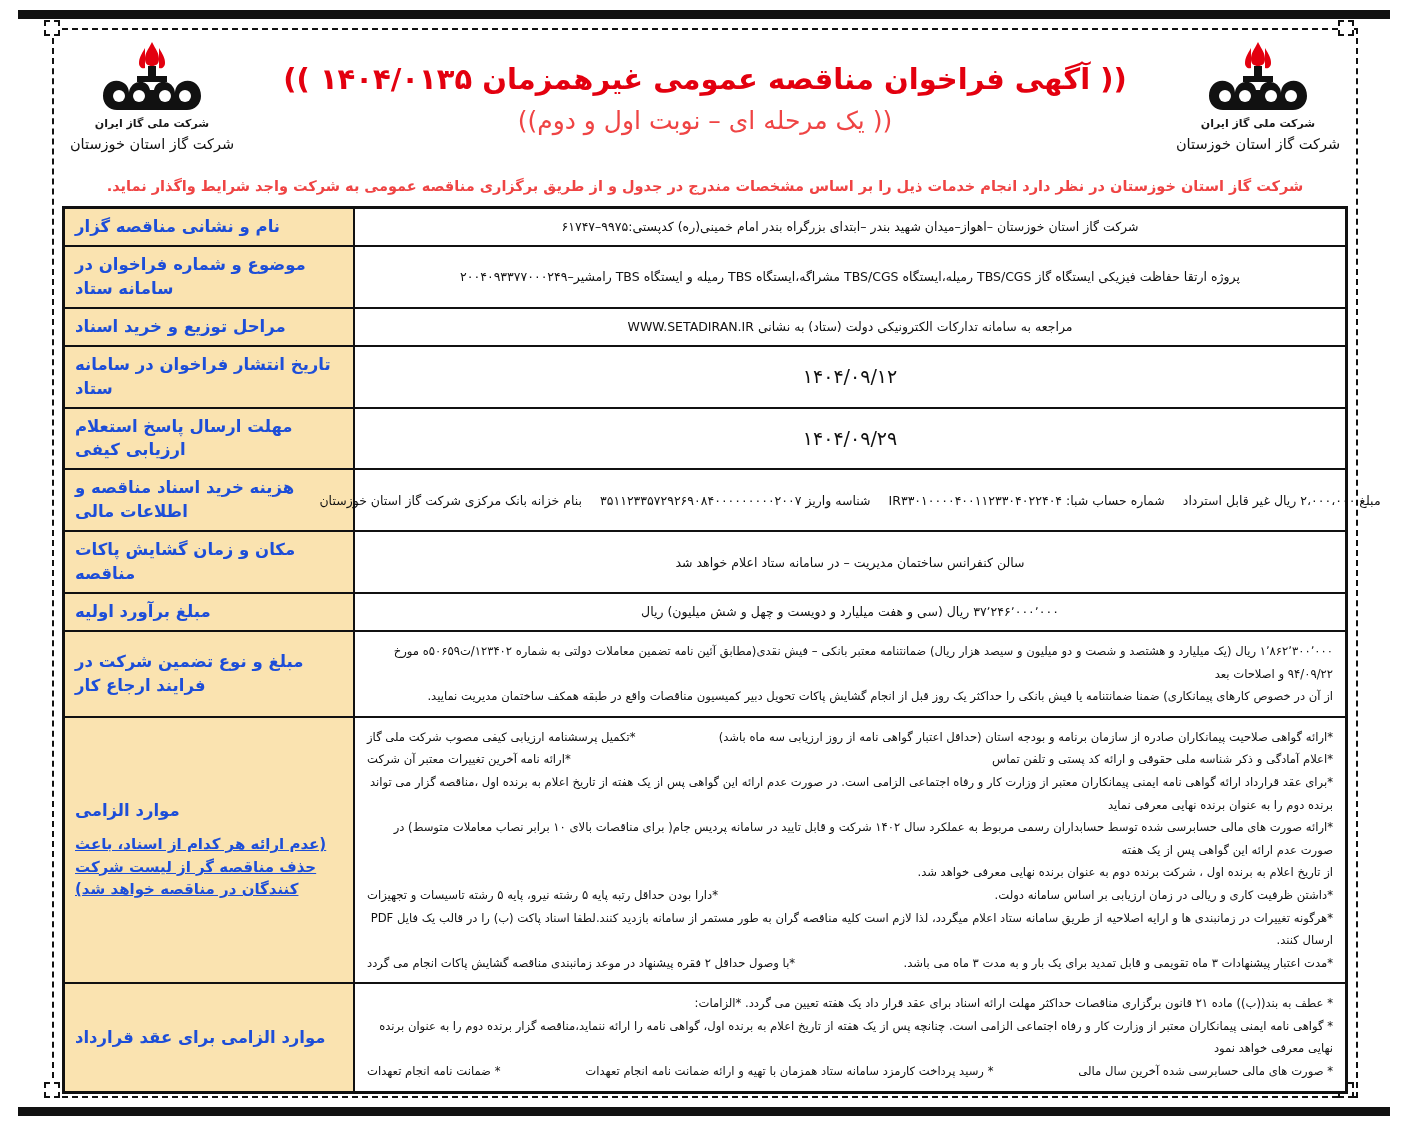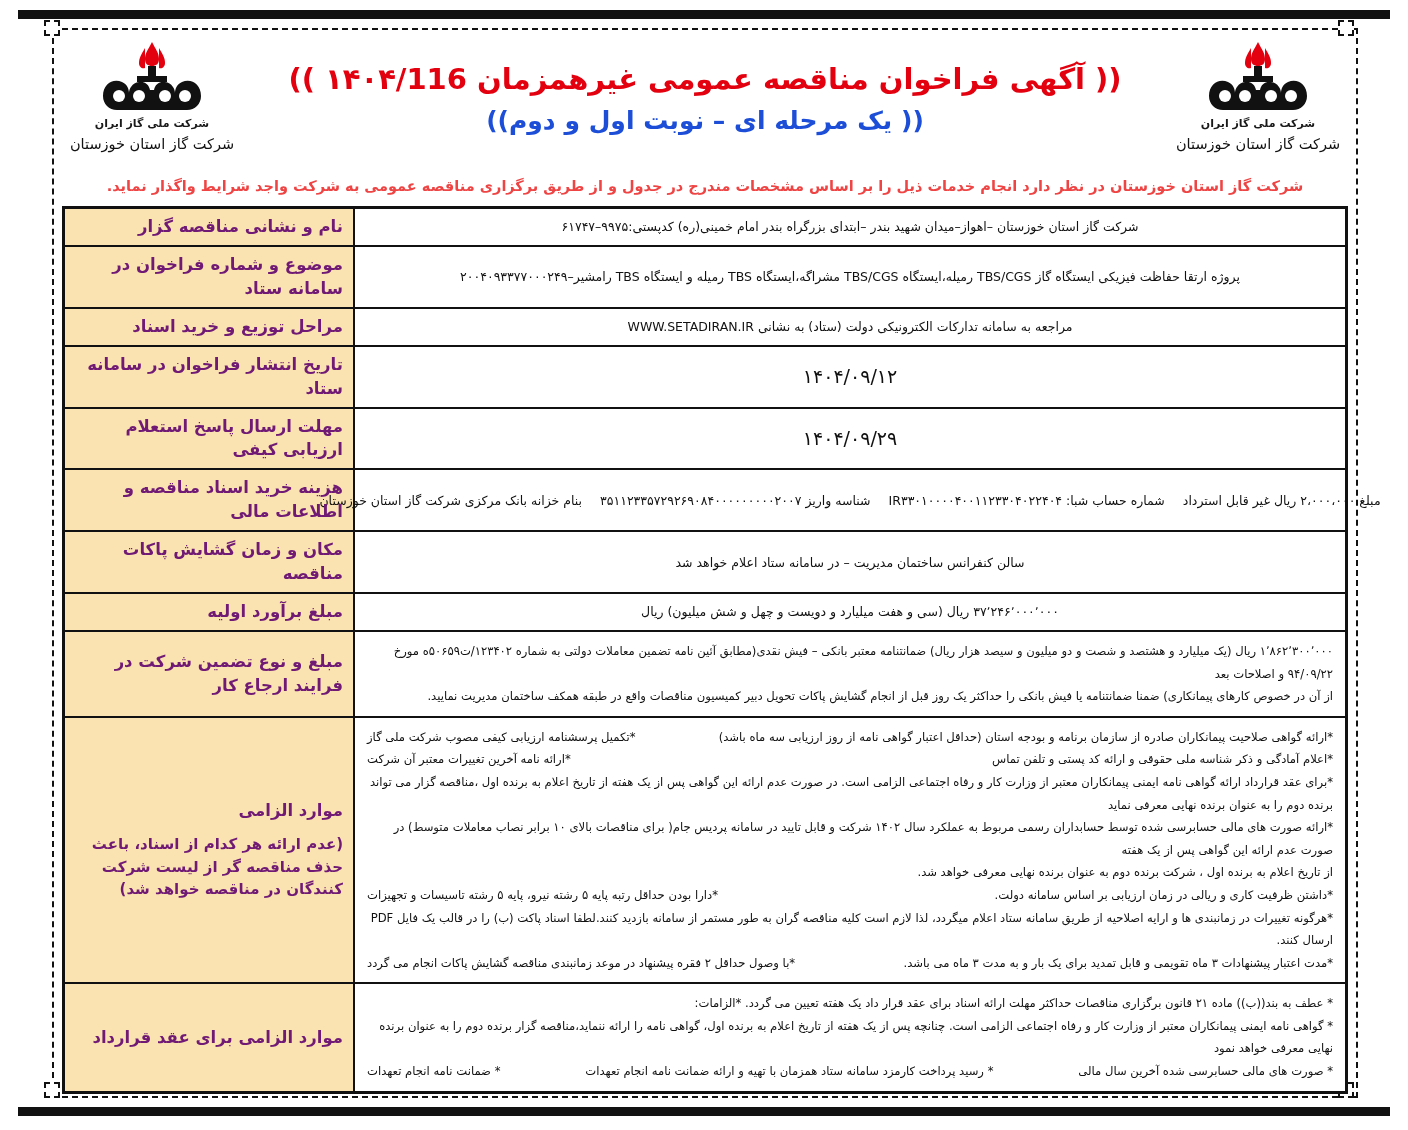--- a/index.html
+++ b/index.html
@@ -62,48 +62,48 @@
     font-size:14.5px;color:#111;font-weight:normal;margin-top:6px;
   }
   .title-block{
     flex:1;text-align:center;padding-top:26px;
   }
   .title-main{
     color:#e3000f;font-weight:bold;font-size:29px;line-height:1.35;
     white-space:nowrap;
   }
   .title-sub{
-    color:#1d4ed8;font-weight:bold;font-size:25px;line-height:1.4;margin-top:4px;
+    color:#ef4444;font-weight:normal;font-size:25px;line-height:1.4;margin-top:4px;
   }
   .intro{
     text-align:center;font-size:14.5px;color:#ef4444;font-weight:bold;
     margin:4px 0 12px 0;
   }
 
   
   table.tender{
     width:100%;border-collapse:collapse;table-layout:fixed;
     border:3px solid #111;
   }
   table.tender td{
     border:2.5px solid #111;
     vertical-align:middle;
     padding:6px 10px;
   }
   td.label{
     width:268px;
     background:#fae3b0;
-    text-align:right;
+    text-align:left;
     font-weight:bold;
     font-size:16.5px;
-    color:#701a75;
+    color:#1d4ed8;
     line-height:1.45;
   }
   td.label .sub{
-    display:block;font-size:15px;margin-top:10px;line-height:1.5;
+    display:block;font-size:15px;margin-top:10px;line-height:1.5;text-decoration:underline;
   }
   td.value{
     background:#fff;
     text-align:center;
     font-size:12.5px;
     color:#111;
     line-height:1.7;
   }
   td.value.num{font-size:19px;}
   td.value.block{
@@ -151,21 +151,21 @@
         <circle cx="46" cy="56" r="6" fill="#fff"></circle>
         <circle cx="72" cy="56" r="6" fill="#fff"></circle>
         <circle cx="92" cy="56" r="6" fill="#fff"></circle>
         <rect x="44" y="36" width="30" height="6" fill="#111"></rect>
       </svg>
       <div class="logo-sub1">شرکت ملی گاز ایران</div>
       <div class="logo-sub2">شرکت گاز استان خوزستان</div>
     </div>
 
     <div class="title-block">
-      <div class="title-main">(( آگهی فراخوان مناقصه عمومی غیرهمزمان ۱۴۰۴/116 ))</div>
+      <div class="title-main">(( آگهی فراخوان مناقصه عمومی غیرهمزمان ۱۴۰۴/۰۱۳۵ ))</div>
       <div class="title-sub">(( یک مرحله ای – نوبت اول و دوم))</div>
     </div>
 
     <div class="logo">
       <svg class="flame" width="118" height="76" viewBox="0 0 118 76">
         <path d="M59 2 C55 10 52 13 52 19 C52 24 55 26 59 26 C63 26 66 24 66 19 C66 13 63 10 59 2 Z" fill="#e3000f"></path>
         <path d="M52 8 C48 15 46 18 46 23 C46 27 49 29 52 28 Z" fill="#e3000f"></path>
         <path d="M66 8 C70 15 72 18 72 23 C72 27 69 29 66 28 Z" fill="#e3000f"></path>
         <rect x="55" y="26" width="8" height="10" fill="#111"></rect>
         <path d="M10 56 C10 44 20 38 29 42 C34 44 36 49 36 53 C36 49 39 43 46 42 C52 41 56 45 57 50 L59 50 L61 50 C62 45 66 41 72 42 C79 43 82 49 82 53 C82 49 84 44 89 42 C98 38 108 44 108 56 C108 64 102 70 94 70 L24 70 C16 70 10 64 10 56 Z" fill="#111"></path>

